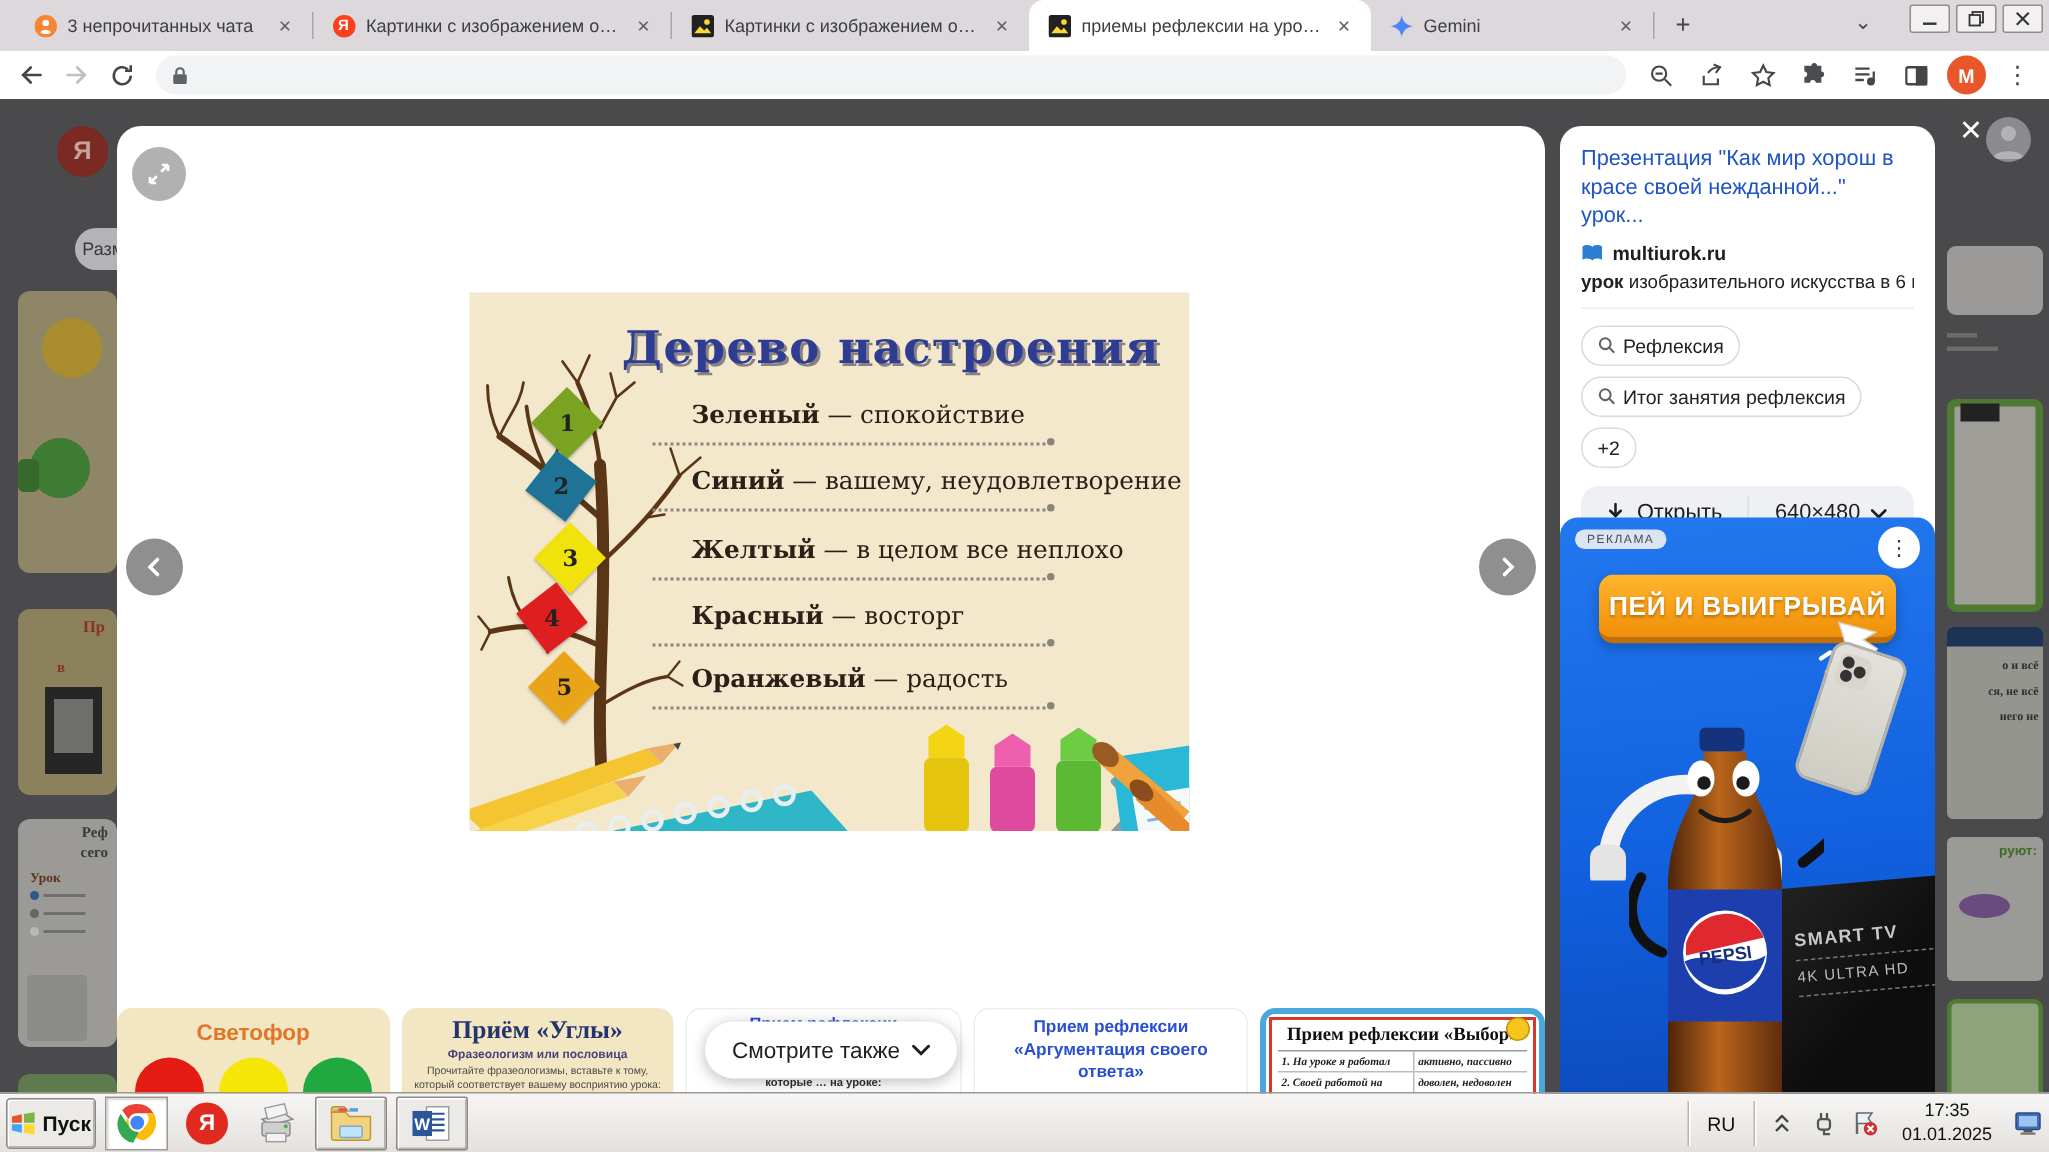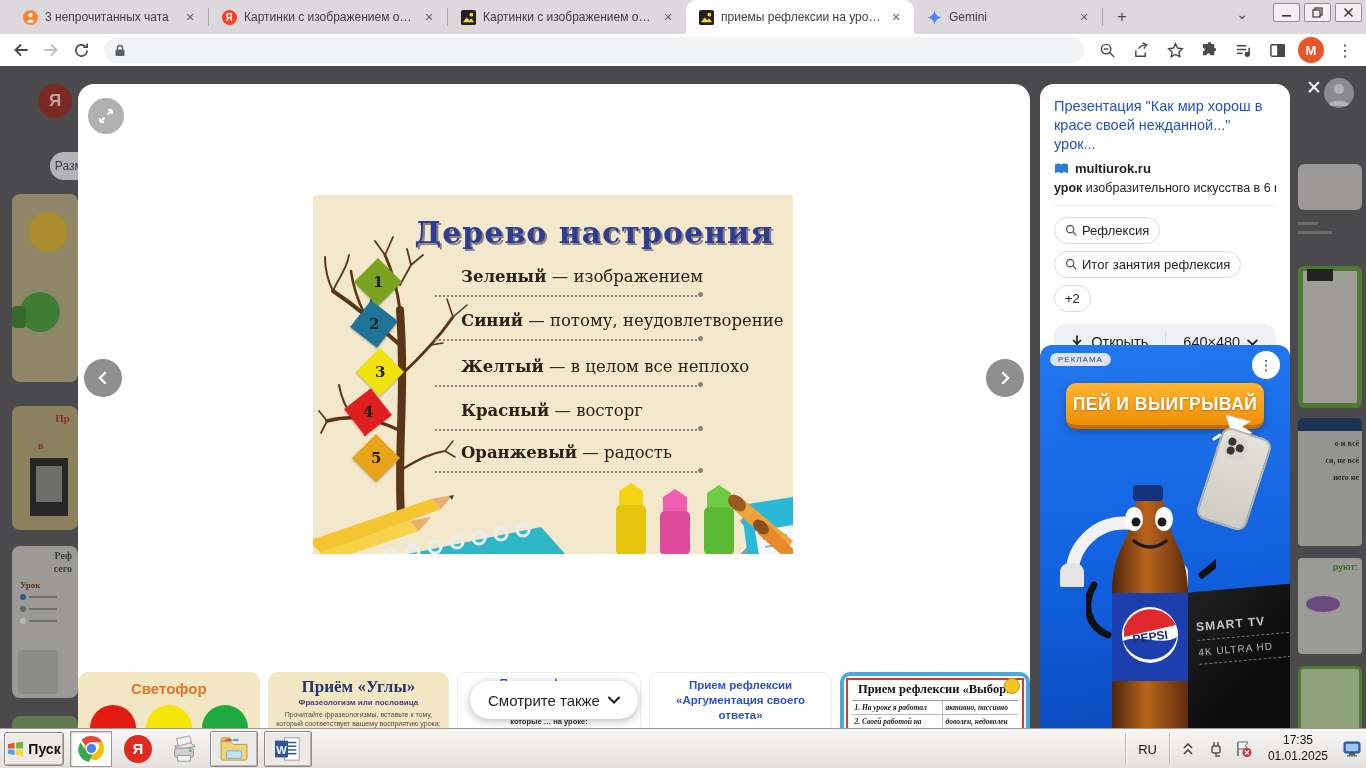--- a/index.html
+++ b/index.html
@@ -433,23 +433,23 @@
         <div class="leaf" style="left: 50px; top: 160px; background: rgb(242, 226, 12);">
             <span>3</span>
           </div>
         <div class="leaf" style="left: 38px; top: 200px; transform: rotate(52deg); background: rgb(223, 31, 31);">
             <span style="transform:rotate(-52deg);">4</span>
           </div>
         <div class="leaf" style="left: 46px; top: 246px; background: rgb(234, 164, 26);">
             <span>5</span>
           </div>
 
-        <div class="legend-row" style="top:72px;"><b>Зеленый</b>&nbsp;<span>— изображением</span></div>
+        <div class="legend-row" style="top:72px;"><b>Зеленый</b>&nbsp;<span>— спокойствие</span></div>
         <div class="dotline" style="top:100px;"></div>
-        <div class="legend-row" style="top:116px;"><b>Синий</b>&nbsp;<span>— потому, неудовлетворение</span></div>
+        <div class="legend-row" style="top:116px;"><b>Синий</b>&nbsp;<span>— вашему, неудовлетворение</span></div>
         <div class="dotline" style="top:144px;"></div>
         <div class="legend-row" style="top:162px;"><b>Желтый</b>&nbsp;<span>— в целом все неплохо</span></div>
         <div class="dotline" style="top:190px;"></div>
         <div class="legend-row" style="top:206px;"><b>Красный</b>&nbsp;<span>— восторг</span></div>
         <div class="dotline" style="top:234px;"></div>
         <div class="legend-row" style="top:248px;"><b>Оранжевый</b>&nbsp;<span>— радость</span></div>
         <div class="dotline" style="top:276px;"></div>
 
         <svg class="supplies-svg" width="480" height="85" viewBox="0 0 480 85">
           <polygon points="-5,72 118,30 128,40 8,84" fill="#f4c531"></polygon>

